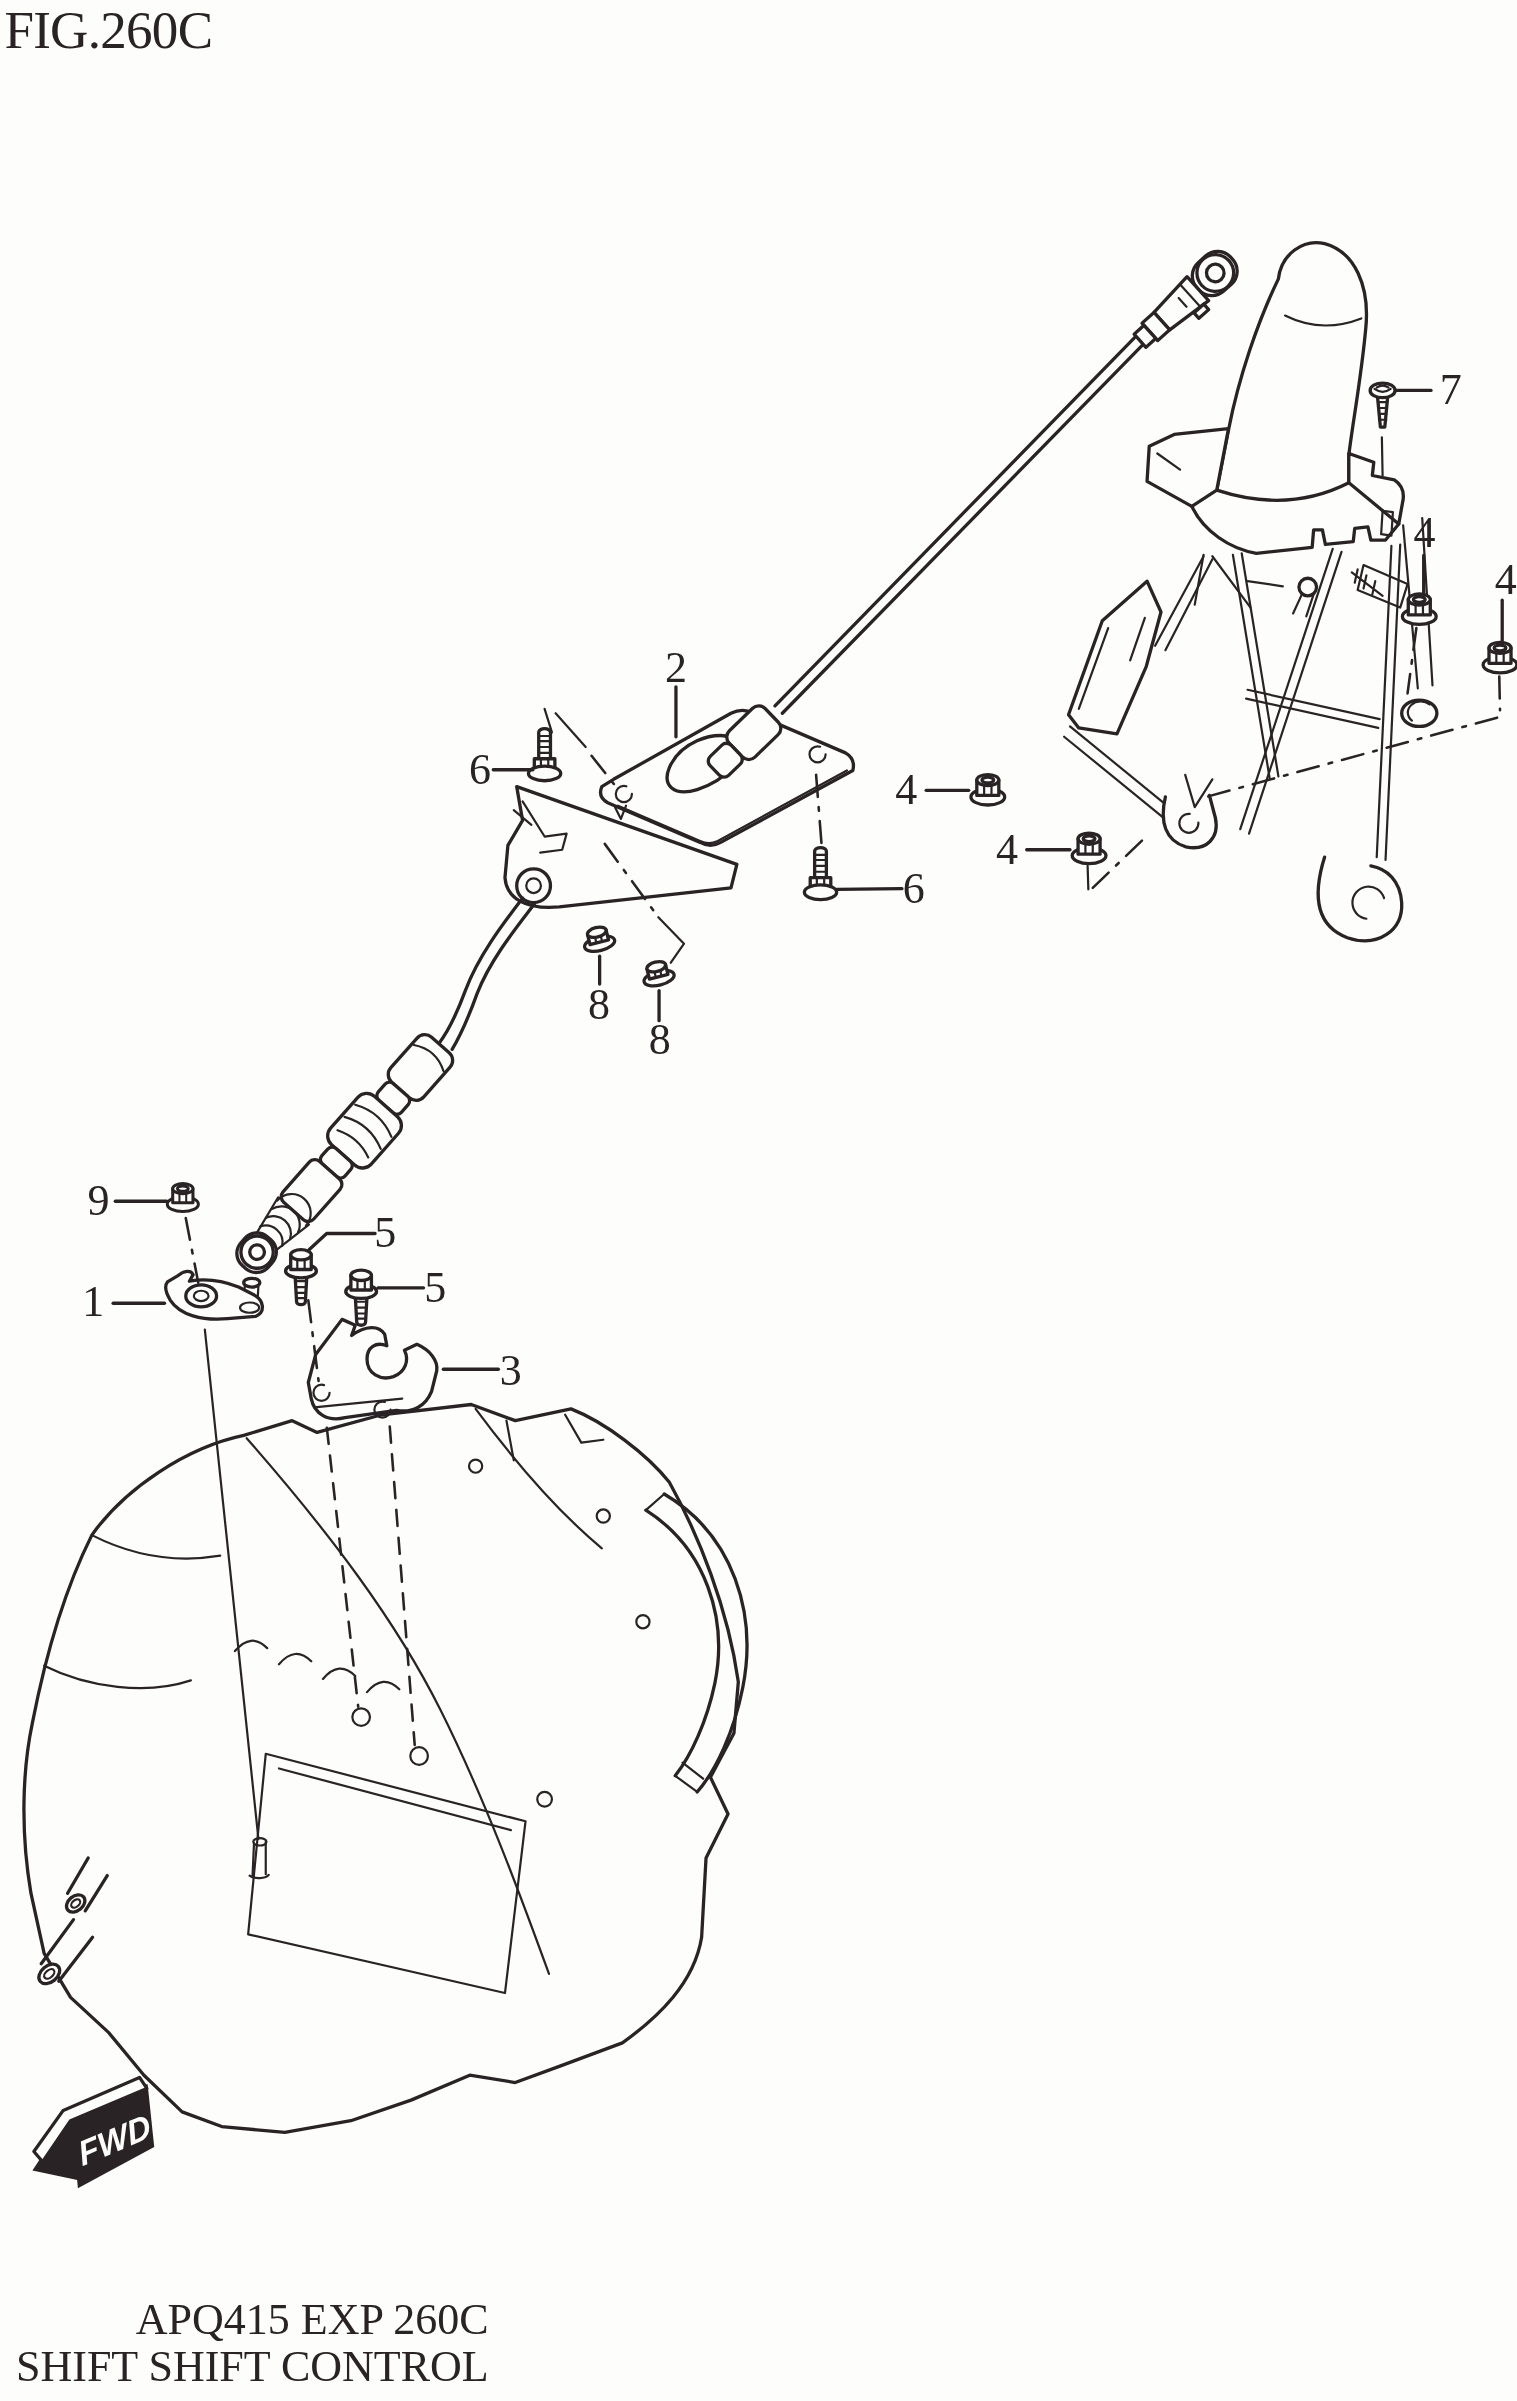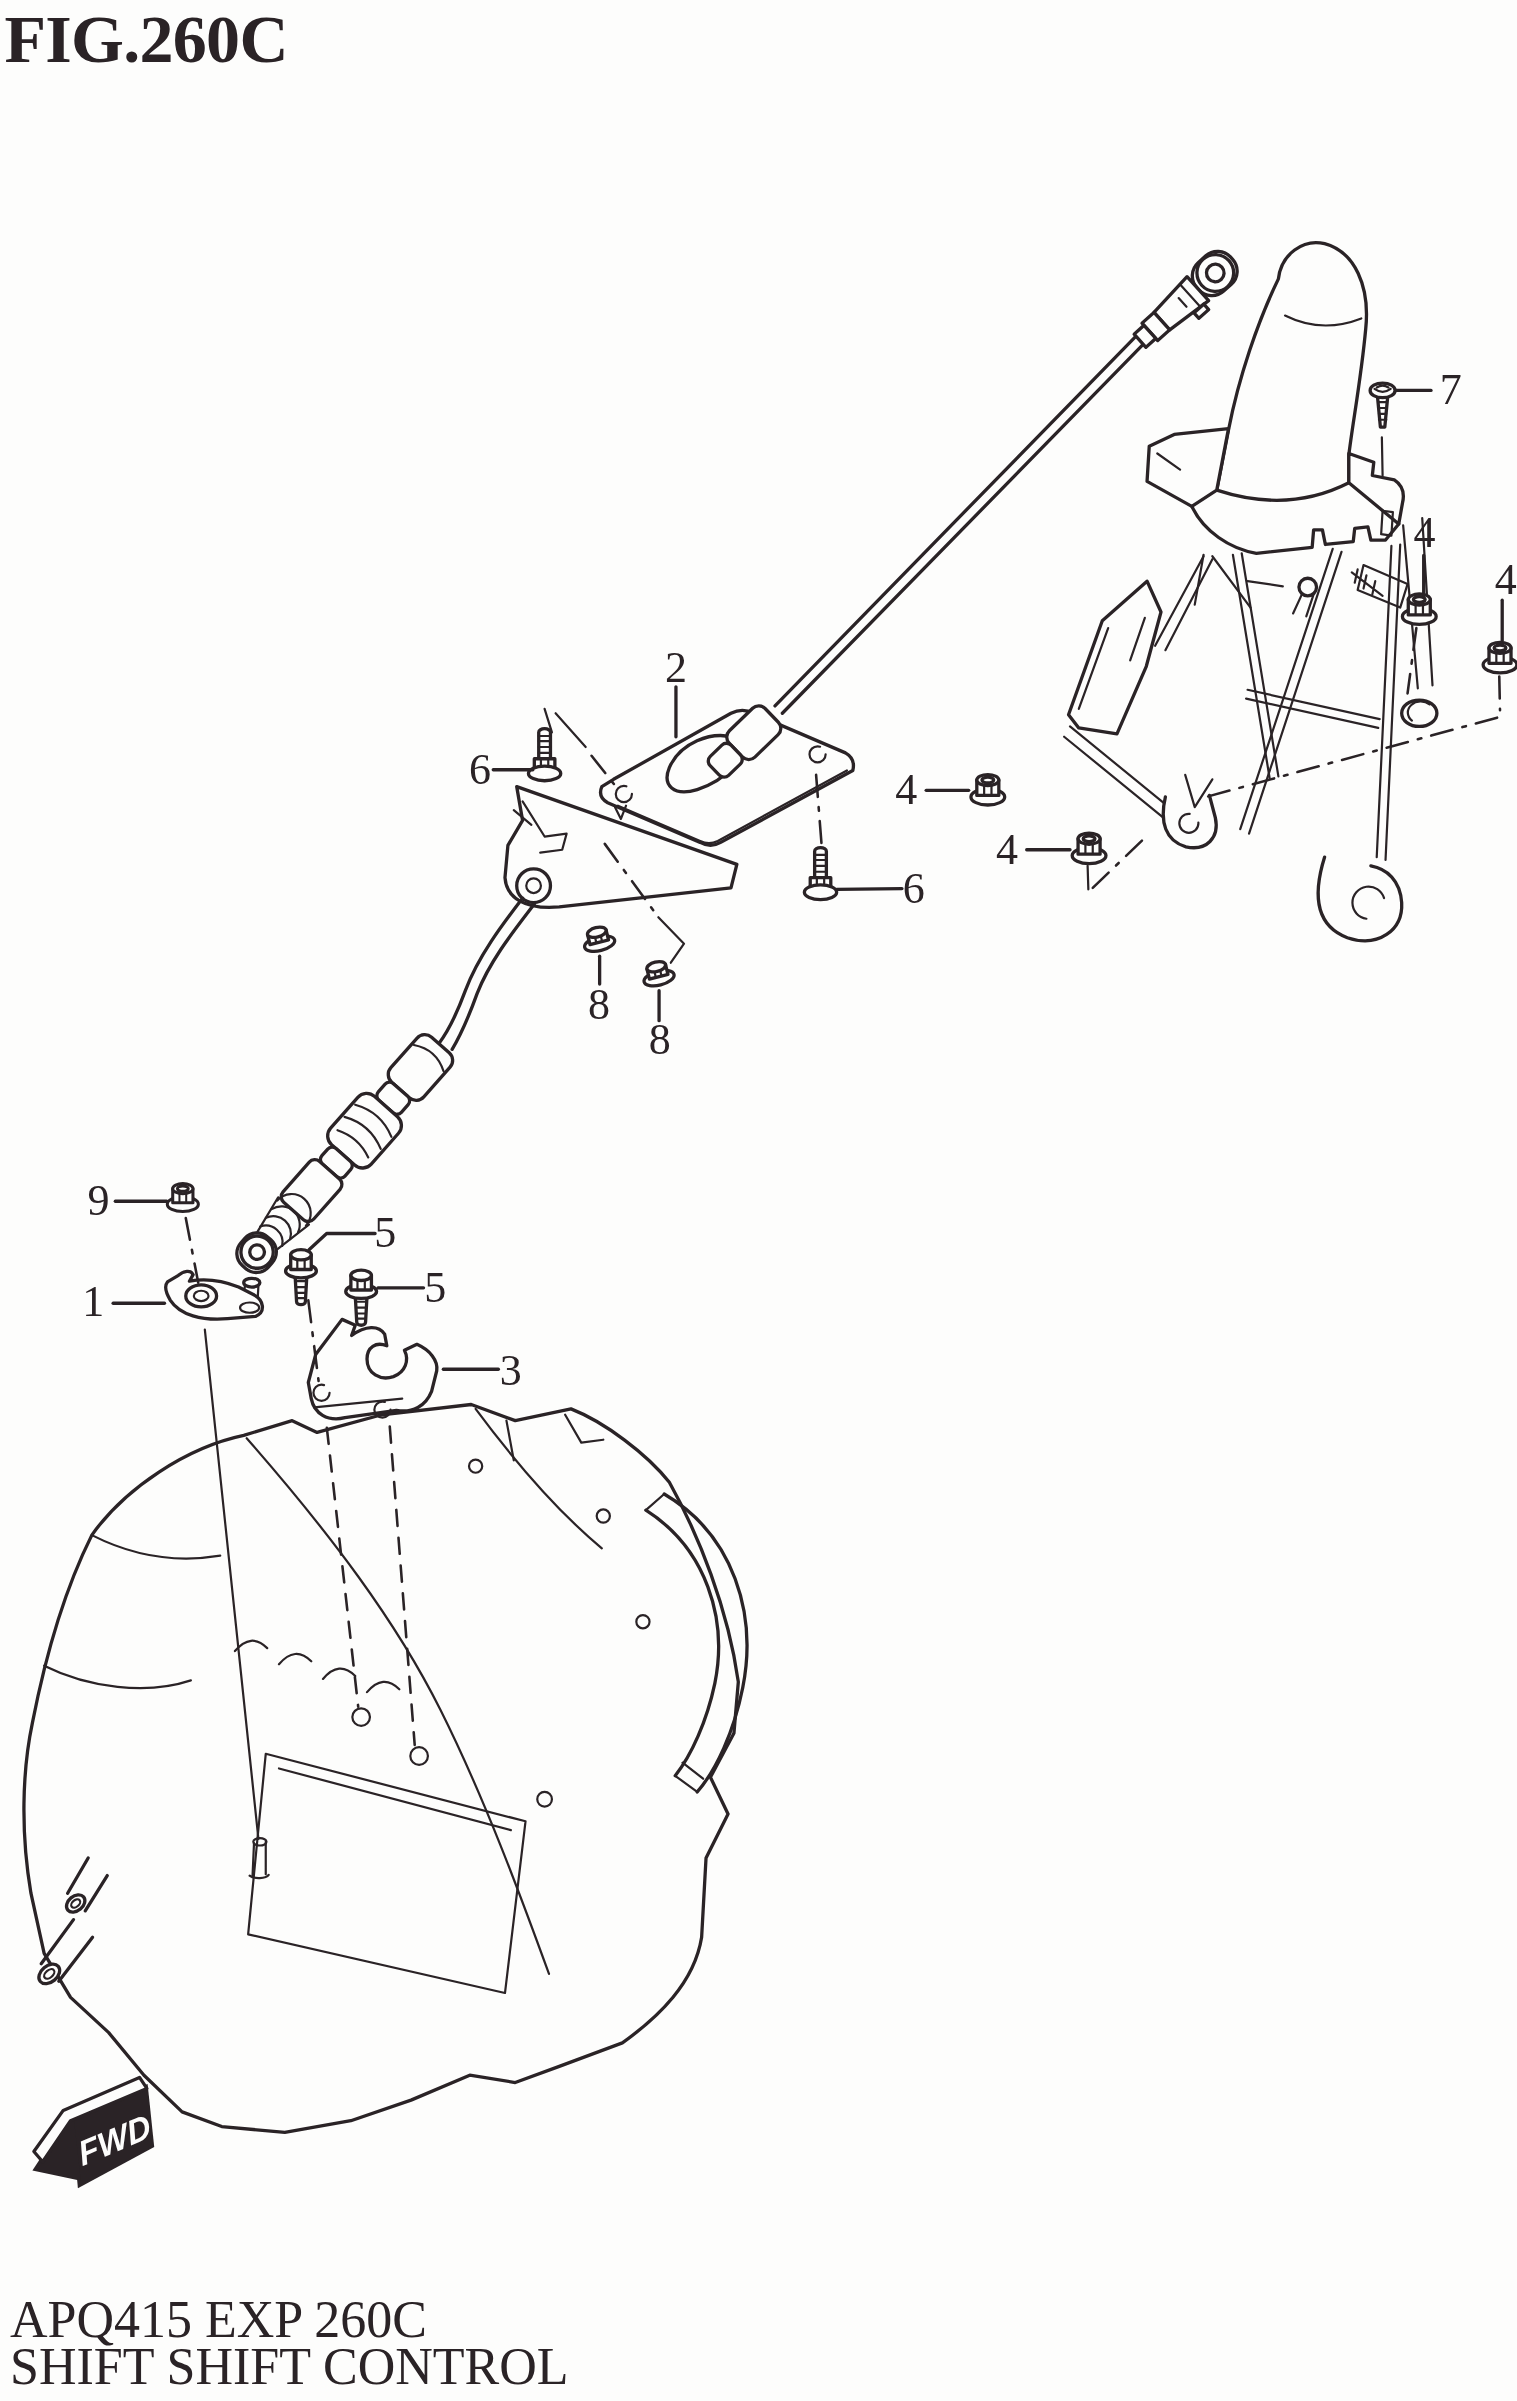--- a/index.html
+++ b/index.html
@@ -1,24 +1,24 @@
 <!DOCTYPE html>
 <html style="font-size:11.7px"><head>
 <meta charset="utf-8">
 <style>
   html,body{margin:0;padding:0;background:#e8e8e8;}
   .page{
     position:relative;width:1517px;height:2401px;background:#fdfdfc;
     font-family:"Liberation Serif","DejaVu Serif",serif;color:#2a2326;overflow:hidden;
   }
   .fig-title{
-    position:absolute;left:4.4px;top:0px;font-size:68px;font-weight:700;
+    position:absolute;left:4.4px;top:0px;font-size:53px;font-weight:400;
     letter-spacing:-0.7px;white-space:nowrap;
   }
-  .footer{position:absolute;left:10px;top:2296px;font-size:52px;line-height:47px;white-space:nowrap;}
+  .footer{position:absolute;left:16px;top:2296px;font-size:44px;line-height:47px;white-space:nowrap;text-align:right;}
   svg.diagram{position:absolute;left:0;top:0;}
   
   .ln{fill:none;stroke:#2a2326;stroke-width:4.5;stroke-linecap:round;stroke-linejoin:round;}
   .fw{fill:#fdfdfc;stroke:#2a2326;stroke-width:4.5;stroke-linecap:round;stroke-linejoin:round;}
   .tn{fill:none;stroke:#2a2326;stroke-width:3;stroke-linecap:round;stroke-linejoin:round;}
   .dd{fill:none;stroke:#2a2326;stroke-width:3.5;stroke-linecap:round;stroke-dasharray:30 14 5 14;}
   .ds{fill:none;stroke:#2a2326;stroke-width:3.5;stroke-linecap:round;stroke-dasharray:22 16;}
   .ink{fill:#2a2326;stroke:none;}
   .callout{font-family:"Liberation Serif","DejaVu Serif",serif;font-size:60px;fill:#2a2326;text-anchor:middle;}
   .fwdtxt{font-family:"Liberation Sans","DejaVu Sans",sans-serif;font-size:46px;font-weight:bold;font-style:italic;fill:#fdfdfc;}

